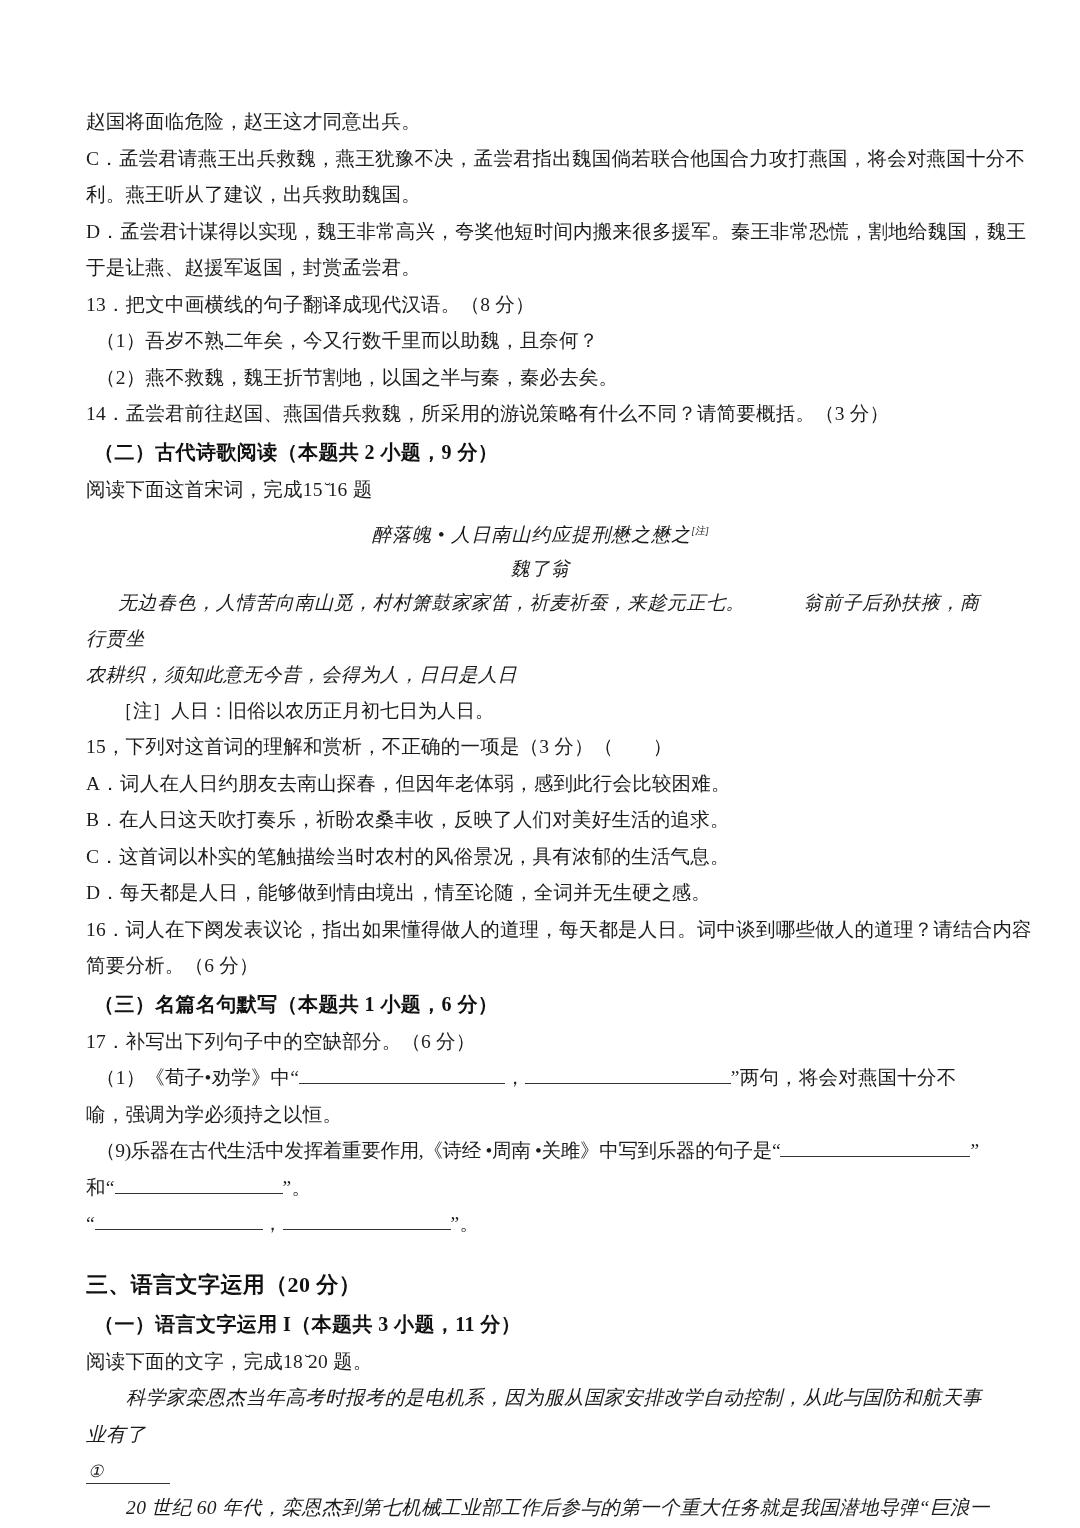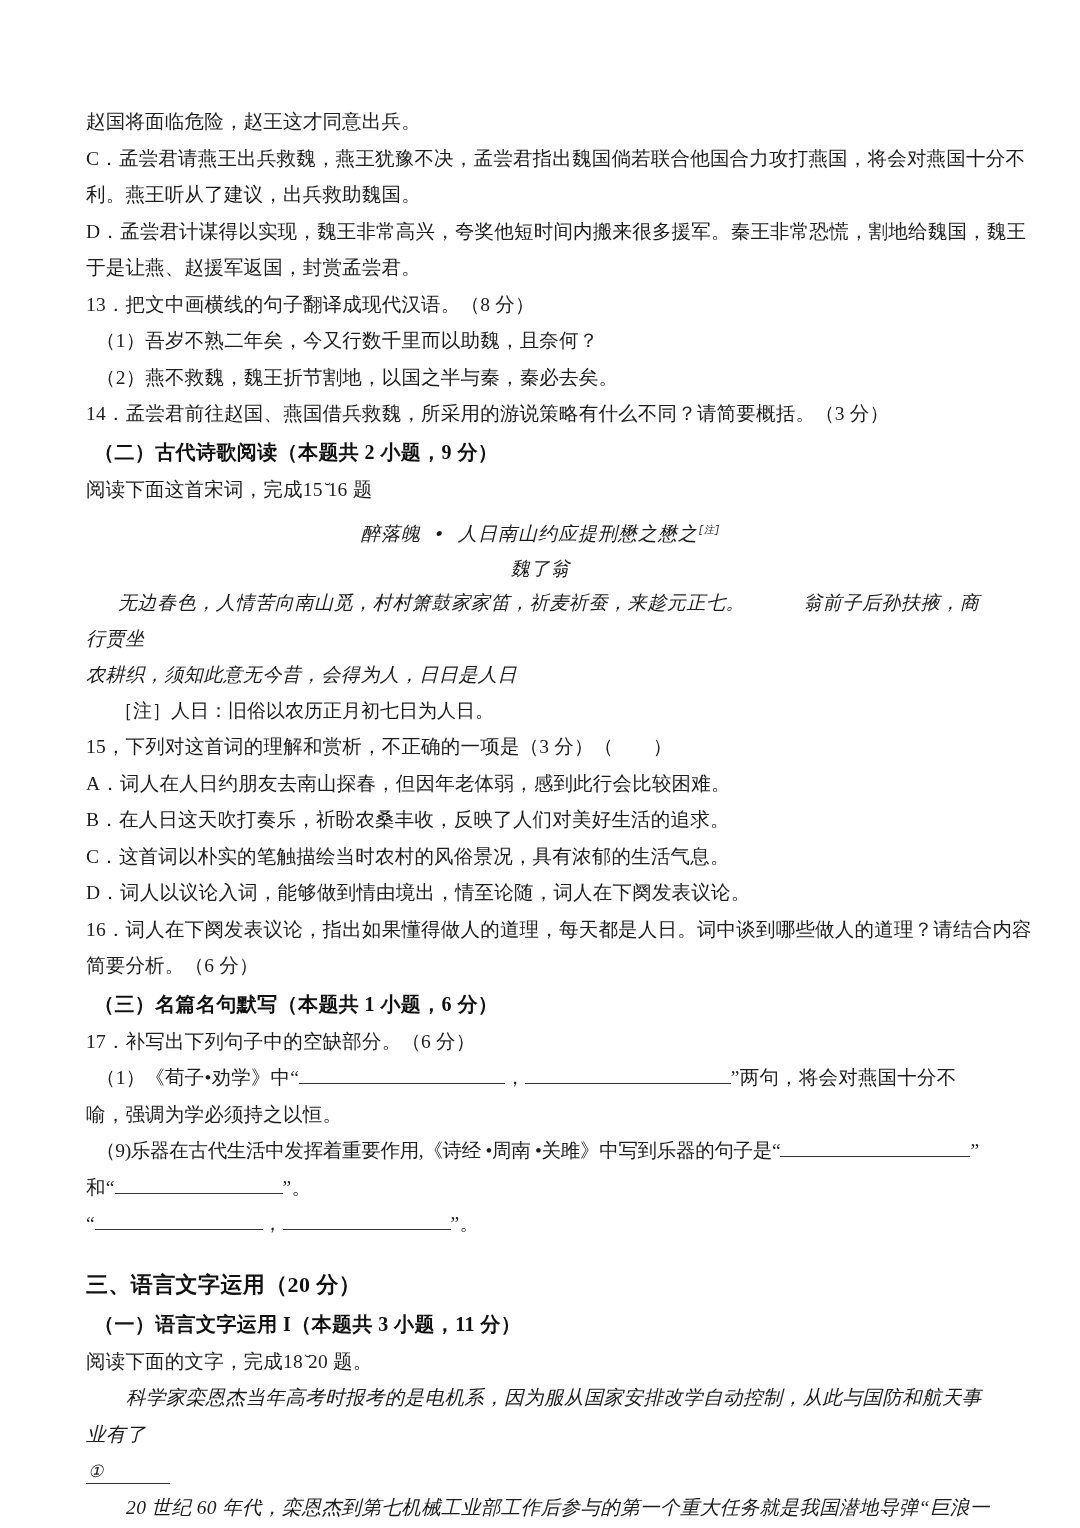--- a/index.html
+++ b/index.html
@@ -133,37 +133,37 @@
 
   <div class="line">13．把文中画横线的句子翻译成现代汉语。（8 分）</div>
   <div class="line ind-sub">（1）吾岁不熟二年矣，今又行数千里而以助魏，且奈何？</div>
   <div class="line ind-sub">（2）燕不救魏，魏王折节割地，以国之半与秦，秦必去矣。</div>
 
   <div class="line">14．孟尝君前往赵国、燕国借兵救魏，所采用的游说策略有什么不同？请简要概括。（3 分）</div>
 
   <div class="heading">（二）古代诗歌阅读（本题共 2 小题，9 分）</div>
   <div class="line">阅读下面这首宋词，完成15 ̆16 题</div>
 
-  <div class="poem-title" style="margin-top:6px;font-family:Liberation Mono, monospace;">
+  <div class="poem-title" style="margin-top:6px;">
     <span>醉落魄 • 人日南山约应提刑懋之懋之</span><sup class="note-mark">[注]</sup>
   </div>
   <div class="poem-author">魏了翁</div>
 
   <div class="poem-body" style="text-indent:32px;">
     <span>无边春色，人情苦向南山觅，村村箫鼓家家笛，祈麦祈蚕，来趁元正七。</span><span class="gap-lg"></span><span>翁前子后孙扶掖，商行贾坐</span>
   </div>
   <div class="poem-body">农耕织，须知此意无今昔，会得为人，日日是人日</div>
 
   <div class="note-line">［注］人日：旧俗以农历正月初七日为人日。</div>
 
   <div class="line">15，下列对这首词的理解和赏析，不正确的一项是（3 分）（　　）</div>
   <div class="line">A．词人在人日约朋友去南山探春，但因年老体弱，感到此行会比较困难。</div>
   <div class="line">B．在人日这天吹打奏乐，祈盼农桑丰收，反映了人们对美好生活的追求。</div>
   <div class="line">C．这首词以朴实的笔触描绘当时农村的风俗景况，具有浓郁的生活气息。</div>
-  <div class="line">D．词人以议论入词，能够做到情由境出，情至论随，词人在下阕发表议论。</div>
+  <div class="line">D．每天都是人日，能够做到情由境出，情至论随，全词并无生硬之感。</div>
 
   <div class="line">16．词人在下阕发表议论，指出如果懂得做人的道理，每天都是人日。词中谈到哪些做人的道理？请结合内容</div>
   <div class="line">简要分析。（6 分）</div>
 
   <div class="heading">（三）名篇名句默写（本题共 1 小题，6 分）</div>
 
   <div class="line">17．补写出下列句子中的空缺部分。（6 分）</div>
 
   <div class="line ind-sub">
     <span>（1）《荀子•劝学》中“</span><span class="blank b-lg"></span><span>，</span><span class="blank b-lg"></span><span>”两句，将会对燕国十分不</span>

